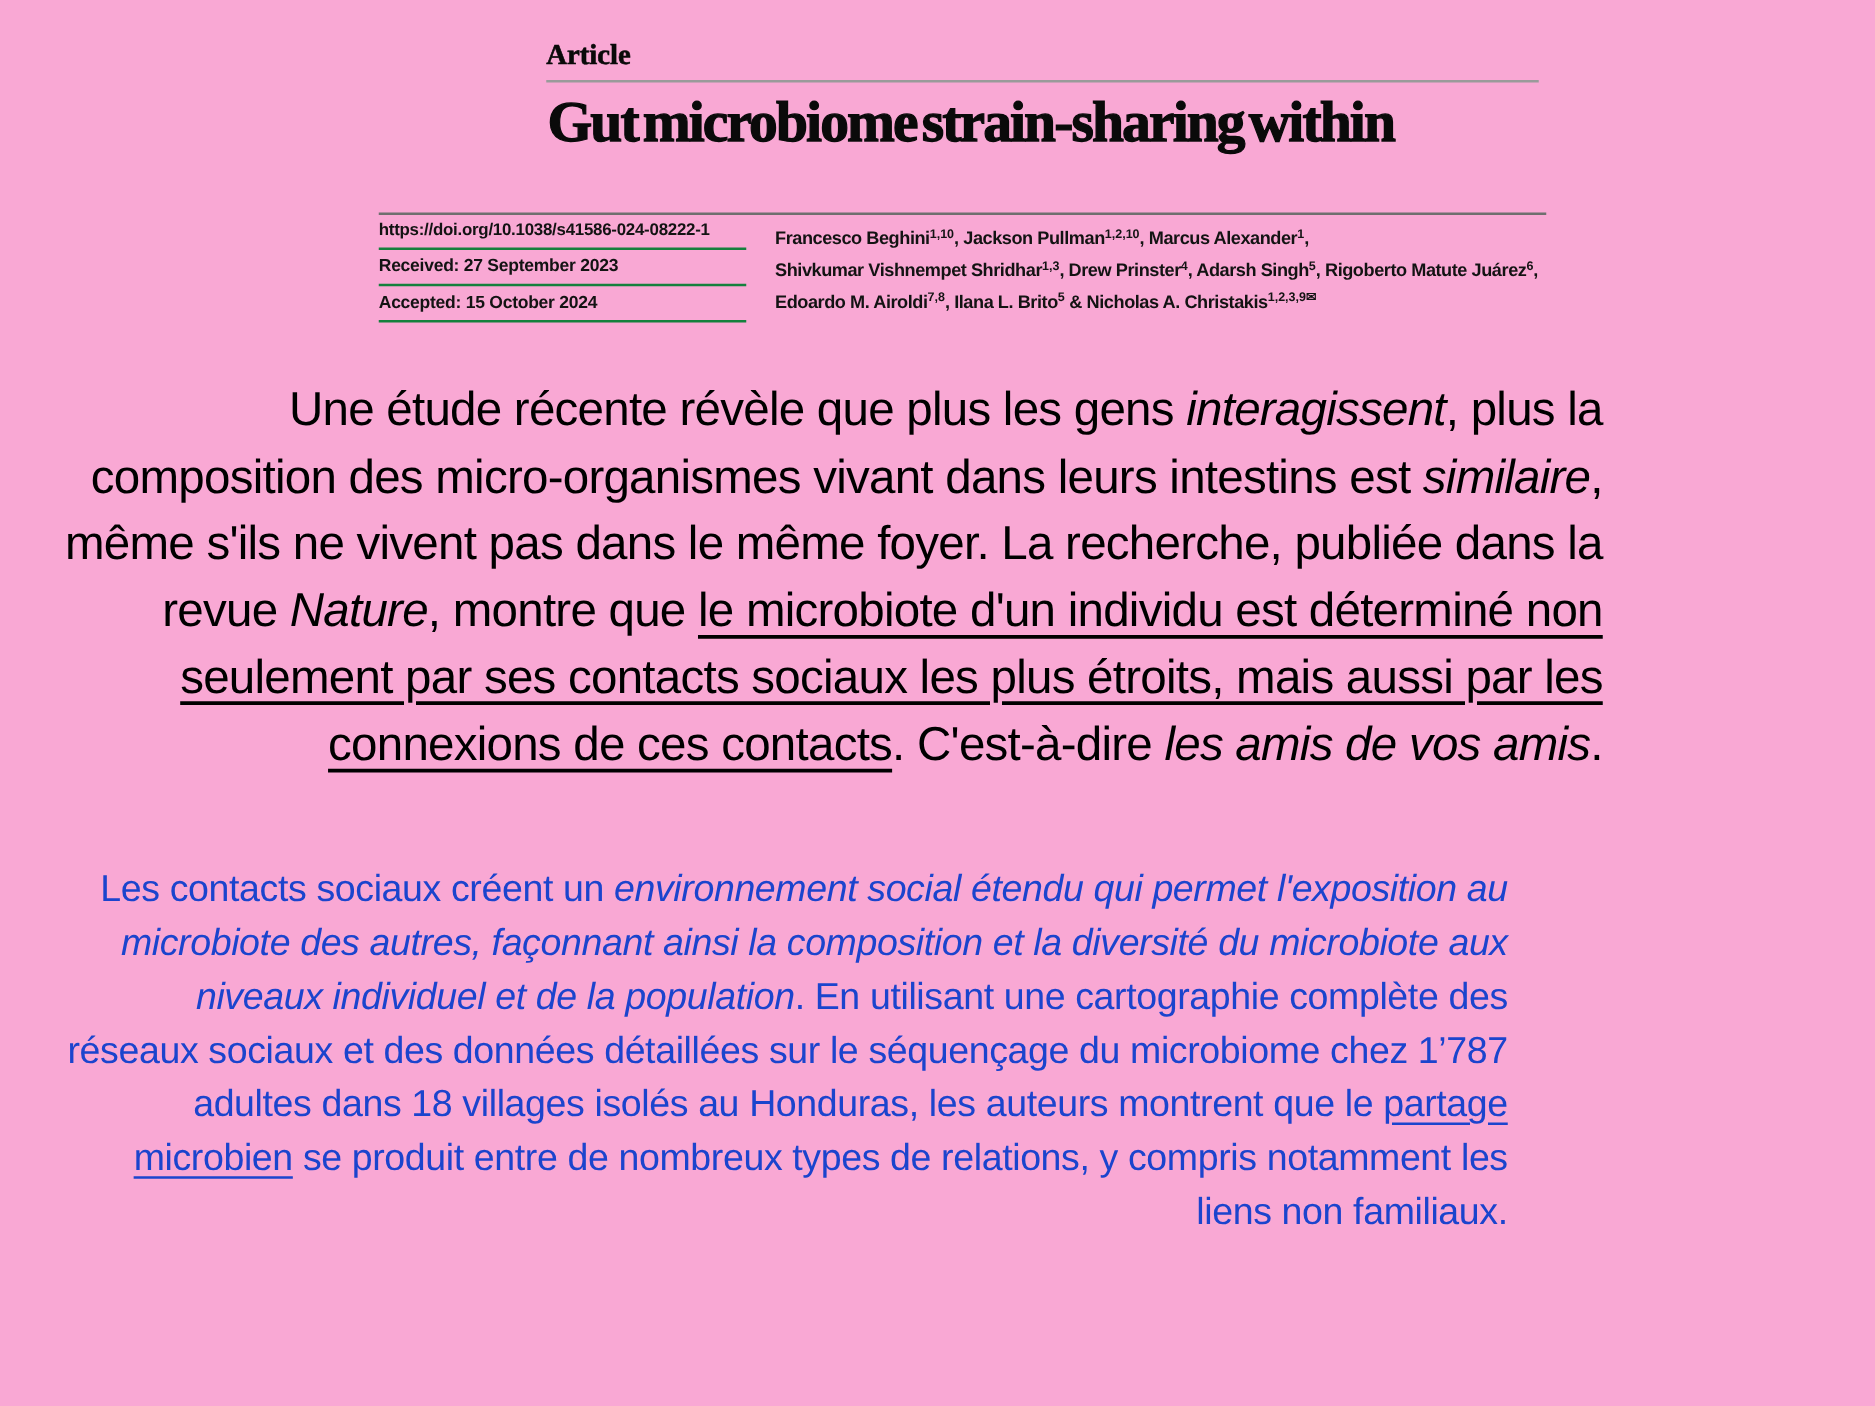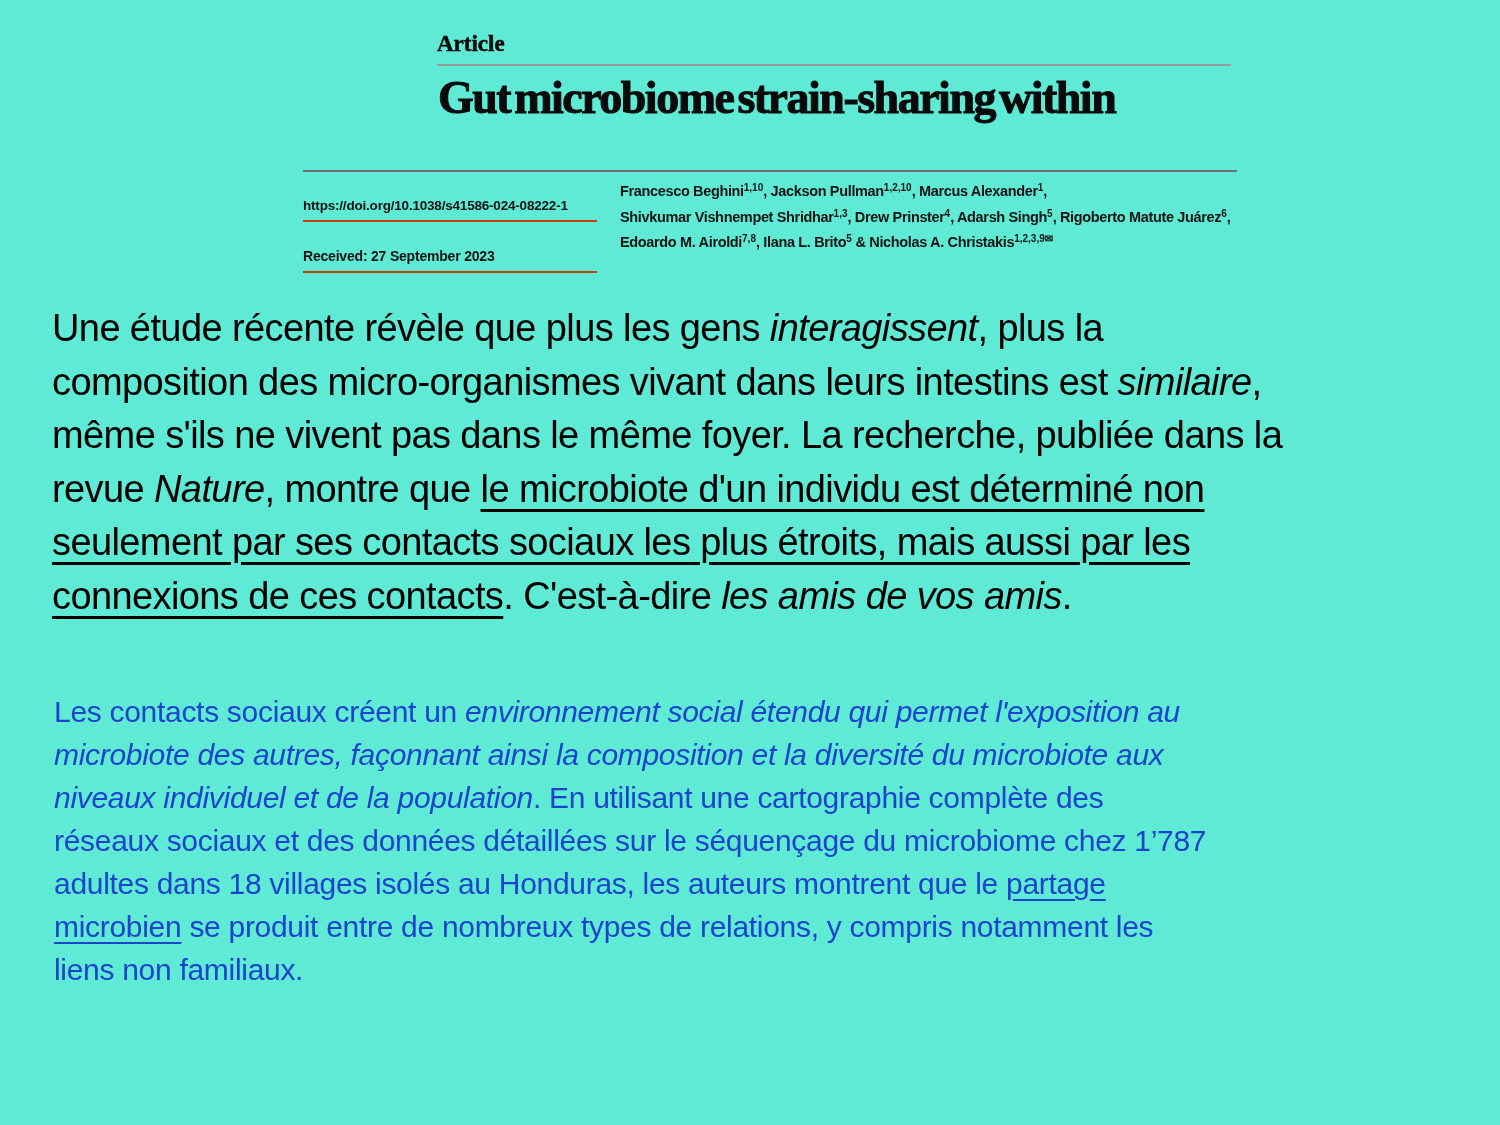--- a/index.html
+++ b/index.html
@@ -1,19 +1,19 @@
 <!DOCTYPE html>
 <html><head>
 <meta charset="utf-8">
 <style>
   html,body{margin:0;padding:0;background:#fff;}
   .page{
     position:relative;
     width:1500px;height:1125px;
-    background:#5eead4;
+    background:#f9a8d4;
     overflow:hidden;
     font-family:"Liberation Sans",sans-serif;
     text-decoration:underline;
   }
   
   .kicker{
     position:absolute;left:437px;top:31px;
     font-family:"Liberation Serif",serif;
     font-weight:bold;font-size:23px;color:#0a0a0a;
     -webkit-text-stroke:0.5px #0a0a0a;
@@ -32,34 +32,34 @@
   }
   .meta-top-rule{
     position:absolute;left:303px;top:170px;
     width:934px;height:2px;background:#6f6f6f;
   }
   .meta-left{
     position:absolute;left:303px;top:172px;width:294px;
   }
   .meta-item{
     box-sizing:border-box;
-    padding:26px 0 7px 0;
-    border-bottom:2px solid #c2410c;
+    padding:4px 0 7px 0;
+    border-bottom:2px solid #15803d;
     font-size:14px;font-weight:bold;color:#131313;
     letter-spacing:-0.2px;white-space:nowrap;
   }
   .meta-item.doi{font-size:13.5px;}
   .authors{
     position:absolute;left:620px;top:177px;width:640px;
     font-size:14.5px;font-weight:bold;color:#131313;
     line-height:21.5px;letter-spacing:-0.35px;white-space:nowrap;
   }
   .authors .sup{font-size:10px;vertical-align:5px;letter-spacing:0;}
   
-  .para{position:absolute;margin:0;white-space:nowrap;}
+  .para{position:absolute;margin:0;white-space:nowrap;text-align:right;}
   .para .it{font-style:italic;}
   .para .un{
     text-decoration-line:underline;
     text-decoration-thickness:var(--u-th);
     text-underline-offset:var(--u-off);
   }
   .para-black{
     left:52px;top:302px;
     font-size:38px;line-height:53.5px;letter-spacing:-0.6px;
     --u-th:2.5px;--u-off:7px;
@@ -80,20 +80,21 @@
 
     <div class="kicker-rule"></div>
 
     <h1 class="title"><span>Gut microbiome strain-sharing within</span><br></h1>
 
     <div class="meta-top-rule"></div>
 
     <div class="meta-left">
       <div class="meta-item doi">https://doi.org/10.1038/s41586-024-08222-1</div>
       <div class="meta-item">Received: 27 September 2023</div>
+      <div class="meta-item">Accepted: 15 October 2024</div>
     </div>
 
     <div class="authors"><span>Francesco Beghini</span><span class="sup">1,10</span><span>, Jackson Pullman</span><span class="sup">1,2,10</span><span>, Marcus Alexander</span><span class="sup">1</span><span>,</span><br><span>Shivkumar Vishnempet Shridhar</span><span class="sup">1,3</span><span>, Drew Prinster</span><span class="sup">4</span><span>, Adarsh Singh</span><span class="sup">5</span><span>, Rigoberto Matute Juárez</span><span class="sup">6</span><span>,</span><br><span>Edoardo M. Airoldi</span><span class="sup">7,8</span><span>, Ilana L. Brito</span><span class="sup">5</span><span> &amp; Nicholas A. Christakis</span><span class="sup">1,2,3,9✉</span></div>
   </header>
 
   <p class="para para-black" style="color: rgb(0, 0, 0);"><span>Une étude récente révèle que plus les gens </span><span class="it">interagissent</span><span>, plus la</span><br><span>composition des micro-organismes vivant dans leurs intestins est </span><span class="it">similaire</span><span>,</span><br><span>même s'ils ne vivent pas dans le même foyer. La recherche, publiée dans la</span><br><span>revue </span><span class="it">Nature</span><span>, montre que </span><span class="un">le microbiote d'un individu est déterminé non</span><br><span class="un">seulement par ses contacts sociaux les plus étroits, mais aussi par les</span><br><span class="un">connexions de ces contacts</span><span>. C'est-à-dire </span><span class="it">les amis de vos amis</span><span>.</span></p>
 
   <p class="para para-blue" style="color: rgb(27, 68, 205);"><span>Les contacts sociaux créent un </span><span class="it">environnement social étendu qui permet l'exposition au</span><br><span class="it">microbiote des autres, façonnant ainsi la composition et la diversité du microbiote aux</span><br><span class="it">niveaux individuel et de la population</span><span>. En utilisant une cartographie complète des</span><br><span>réseaux sociaux et des données détaillées sur le séquençage du microbiome chez 1’787</span><br><span>adultes dans 18 villages isolés au Honduras, les auteurs montrent que le </span><span class="un">partage</span><br><span class="un">microbien</span><span> se produit entre de nombreux types de relations, y compris notamment les</span><br><span>liens non familiaux.</span></p>
 
 </div>

